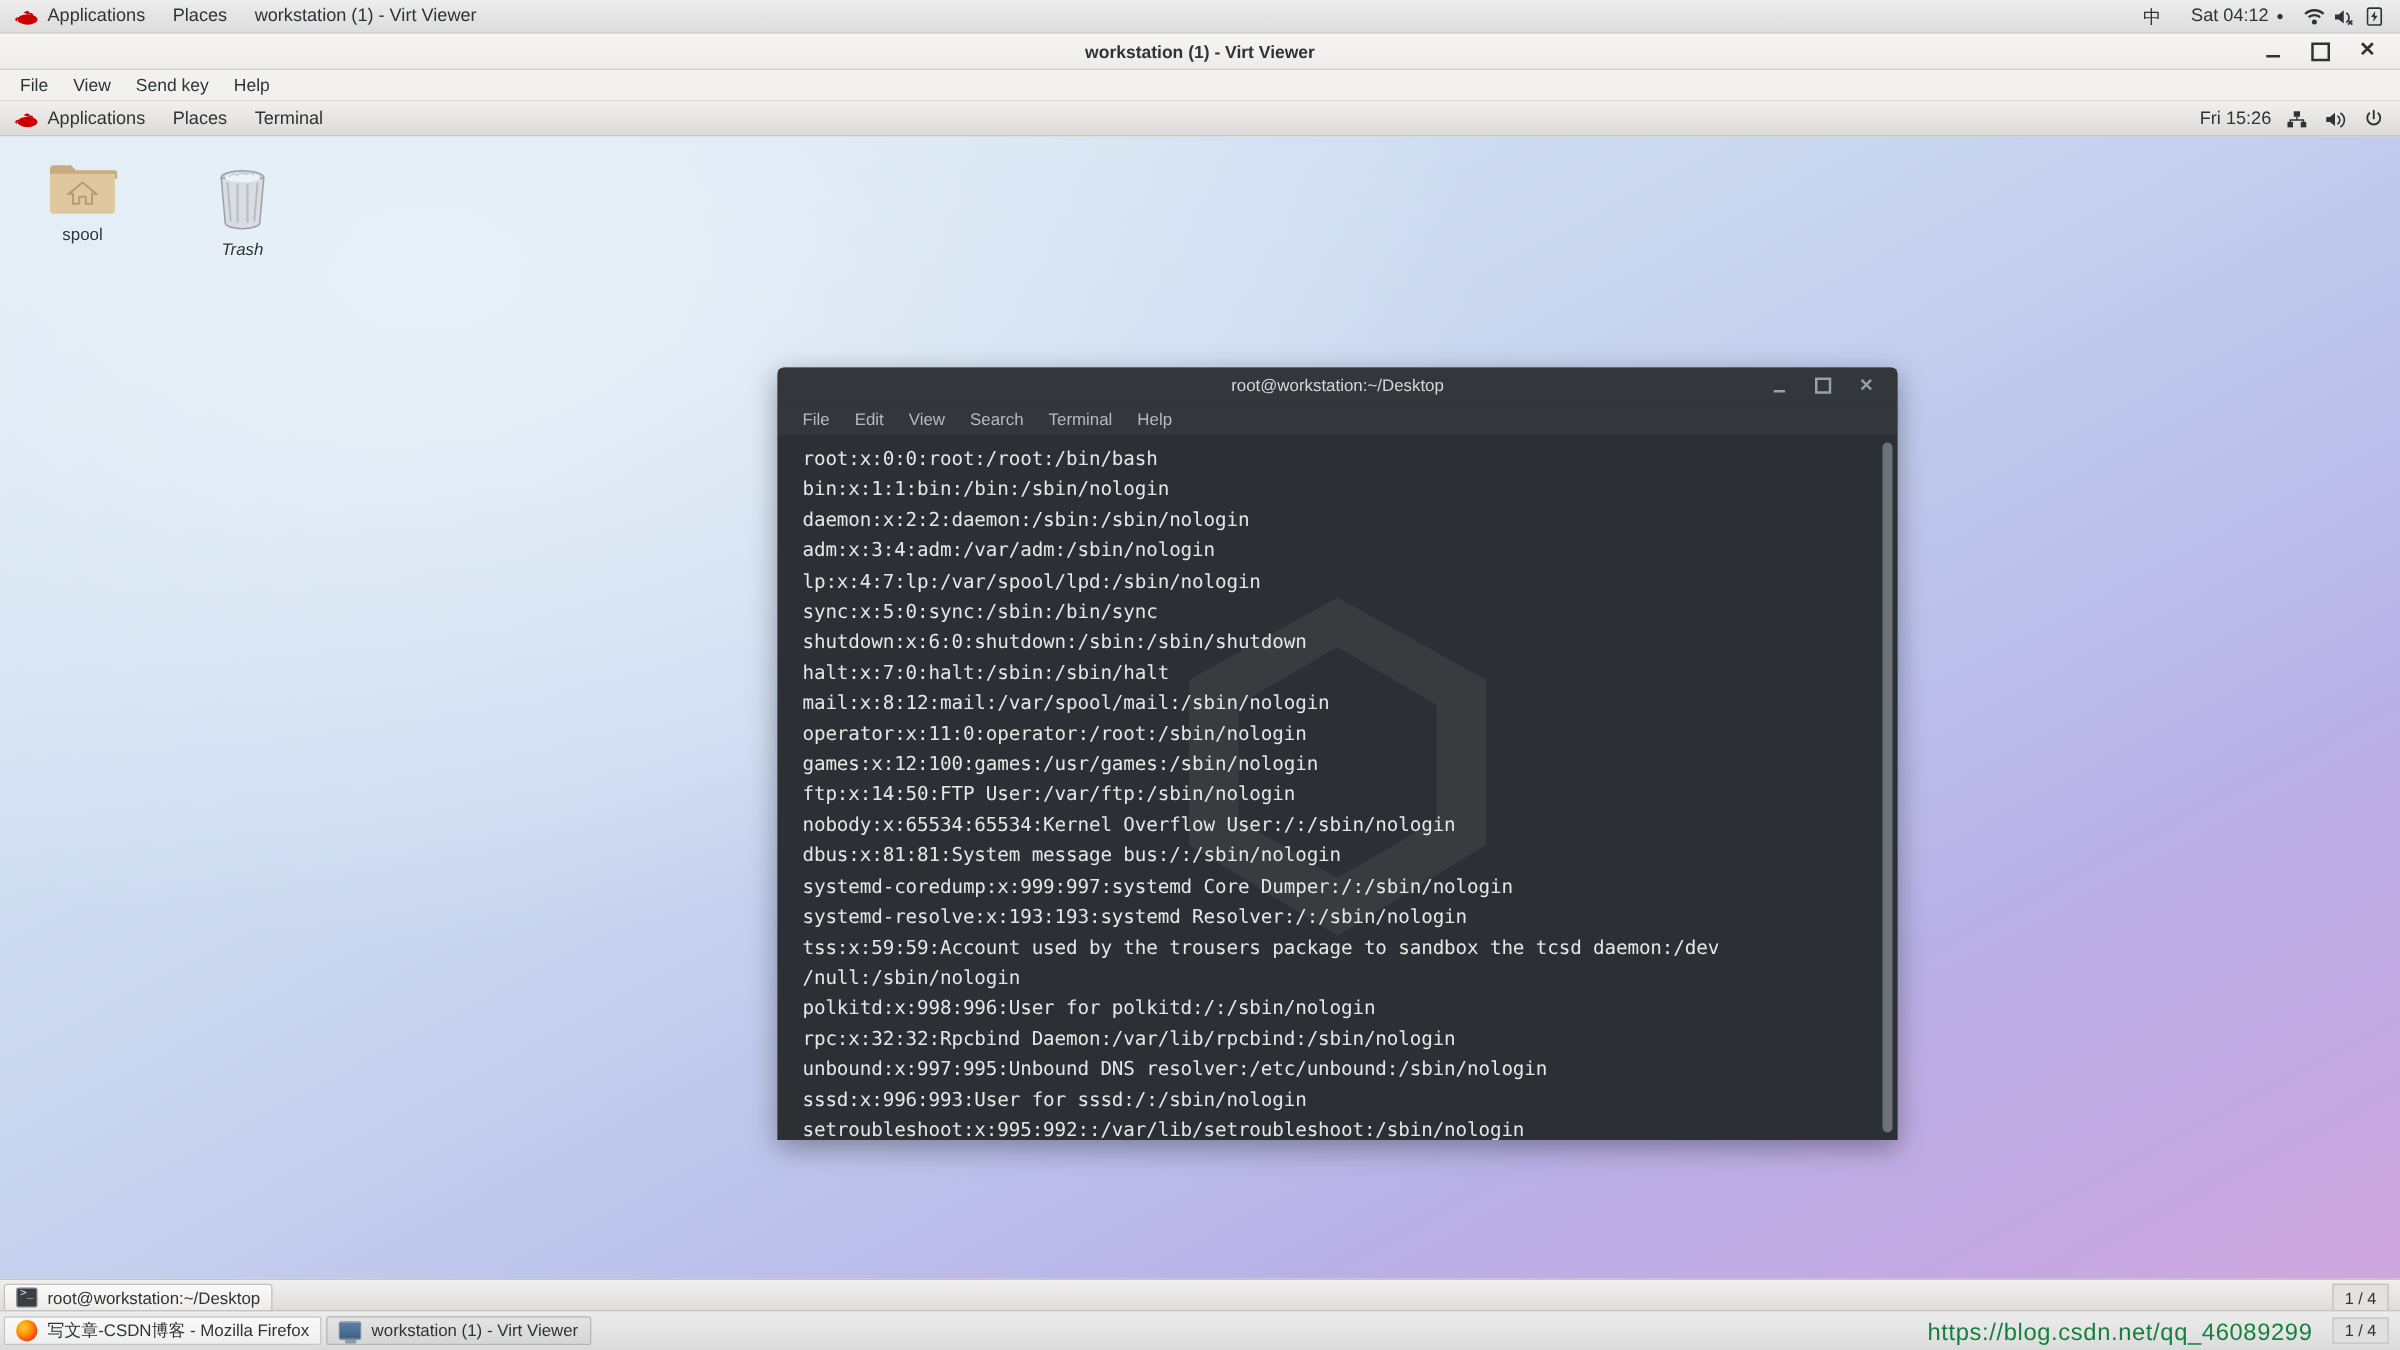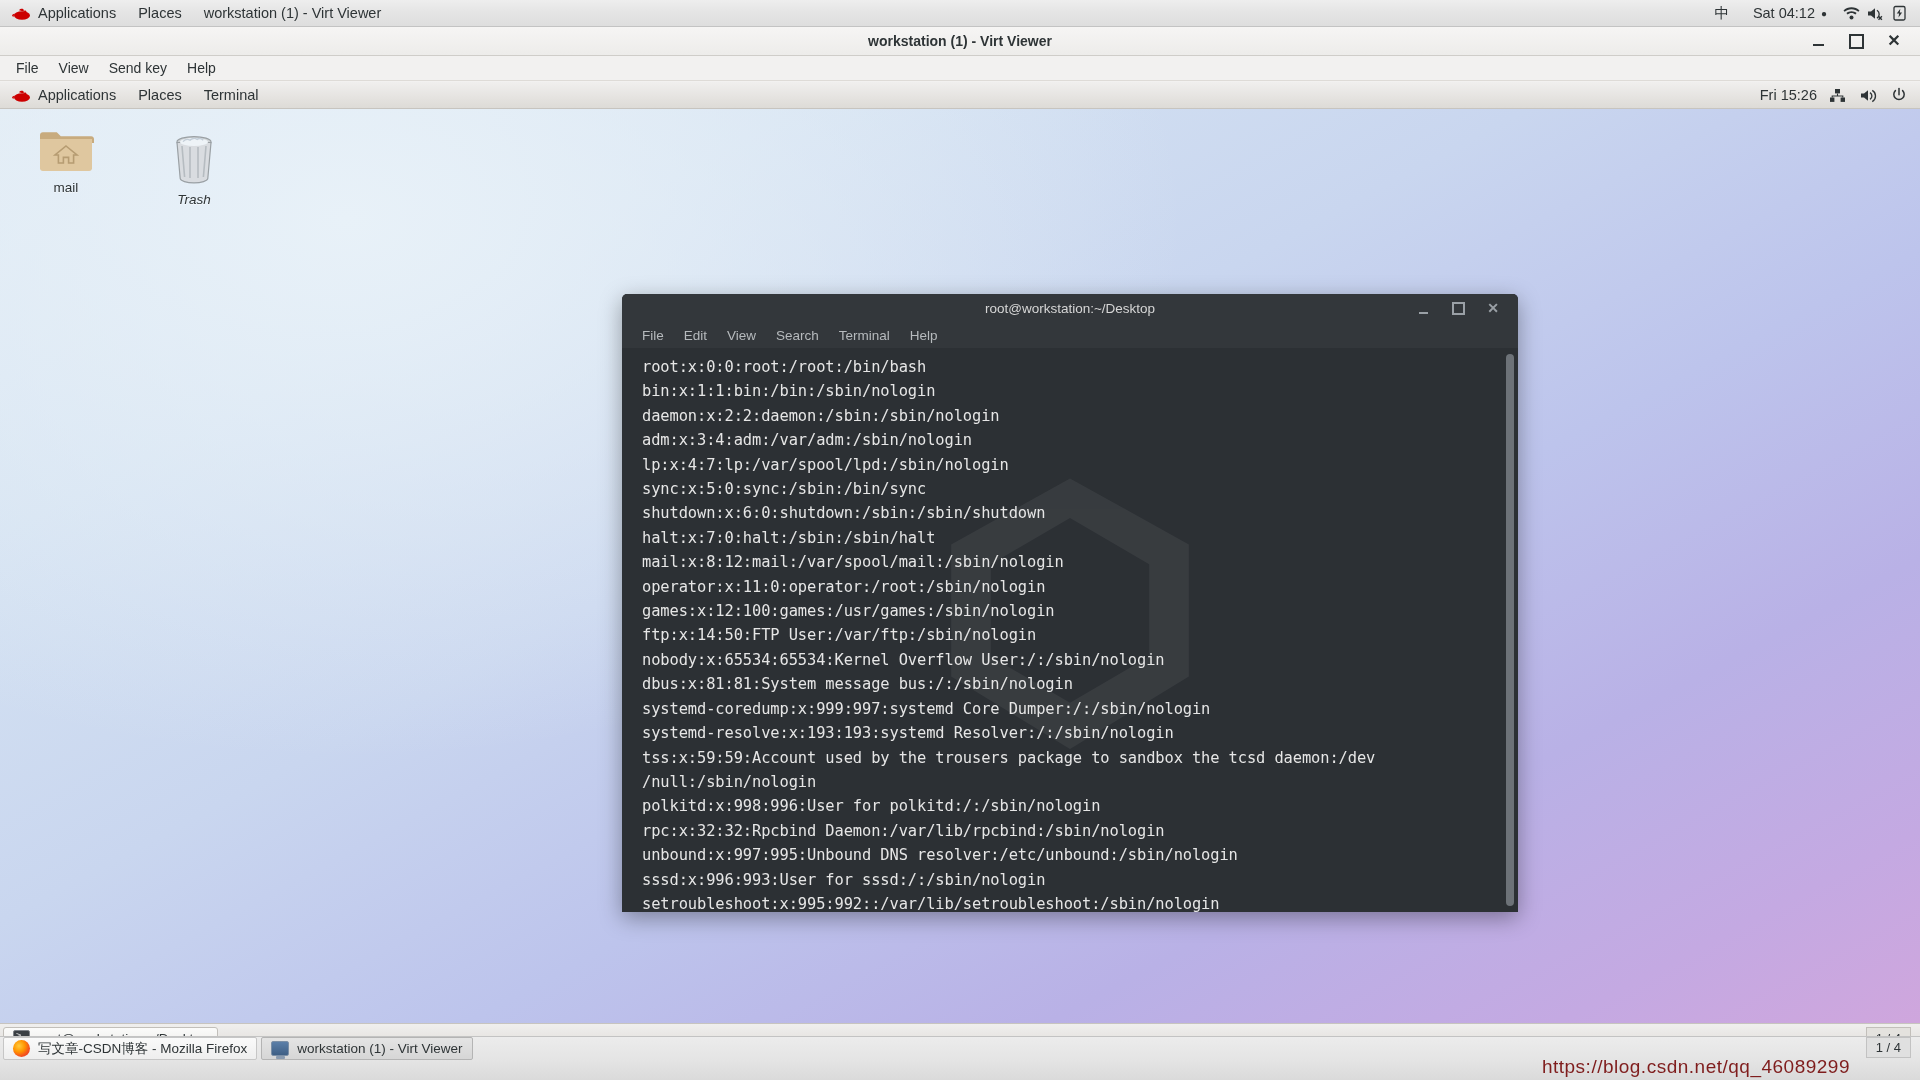--- a/index.html
+++ b/index.html
@@ -178,24 +178,24 @@
     border: 1px solid #7d8187; border-radius: 2px;
     position: relative; flex: none;
   }
   .mini-term::after {
     content: ">_"; position: absolute; left: 2px; top: -1px;
     font-family: "DejaVu Sans Mono", monospace; font-size: 9px; color: #d8d8d8;
   }
 
   
   #host-taskbar {
-    position: absolute; bottom: 0; left: 0; width: 1920px; height: 44px;
+    position: absolute; bottom: 0; left: 0; width: 1920px; height: 32px;
     background: linear-gradient(to bottom, #ececec 0%, #e4e4e4 55%, #dadada 100%);
     border-top: 1px solid #c3c3c3;
-    display: flex; padding: 0 3px; z-index: 40;
+    display: flex; align-items: center; padding: 0 3px; z-index: 40;
   }
   .host-task {
     height: 23px; display: flex; align-items: center; gap: 8px;
     padding: 0 9px; font-size: 13.5px; color: #2e3436;
     border: 1px solid #c6c6c6; border-radius: 2px;
     background: linear-gradient(to bottom, #fafafa, #eeeeee);
     max-width: 270px; white-space: nowrap; overflow: hidden;
     margin-right: 4px;
   }
   .host-task.active {
@@ -204,21 +204,21 @@
   }
   .host-ws {
     margin-left: auto; margin-right: 6px;
     height: 21px; min-width: 44px; padding: 0 9px;
     display: flex; align-items: center; justify-content: center;
     font-size: 13px; color: #2e3436;
     background: #e0e0e0; border: 1px solid #c2c2c2;
   }
   #csdn-watermark {
     position: absolute; right: 70px; bottom: 2px;
-    font-size: 19px; color: #7f1d1d; letter-spacing: .5px;
+    font-size: 19px; color: #15803d; letter-spacing: .5px;
     z-index: 41; pointer-events: none; font-family: "Liberation Sans", sans-serif;
   }
   .mini-firefox {
     width: 17px; height: 17px; flex: none; border-radius: 50%;
     background: radial-gradient(circle at 35% 35%, #ffcb3d 0%, #ff9500 38%, #f4511e 66%, #d63b1f 100%);
   }
   .mini-screen {
     width: 18px; height: 15px; flex: none; border-radius: 2px;
     background: linear-gradient(to bottom, #5b7fa8, #3f5f85);
     border: 1px solid #7b8fa6; position: relative;
@@ -344,21 +344,21 @@
     </div>
 
     <div id="guest-desktop">
 
       <div class="desk-icon" style="left:20px; top:18px;">
         <svg width="56" height="46" viewBox="0 0 56 46">
           <path d="M2 8c0-1.6 1.2-2.8 2.8-2.8h14l4 4h30.4c1.6 0 2.8 1.2 2.8 2.8v4H2z" fill="#c8ab7e"></path>
           <path d="M2 12h52v29.2c0 1.6-1.2 2.8-2.8 2.8H4.8C3.2 44 2 42.8 2 41.2z" fill="#dfc79f"></path>
           <path d="M28 19l11 9h-3.4v8h-5v-5.6h-5.2V36h-5v-8H17z" fill="none" stroke="#b69c72" stroke-width="1.6"></path>
         </svg>
-        <div class="lbl">mail</div>
+        <div class="lbl">spool</div>
       </div>
 
       <div class="desk-icon" style="left:148px; top:24px;font-style:italic;">
         <svg width="48" height="52" viewBox="0 0 48 52">
           <ellipse cx="24" cy="9" rx="17" ry="5.4" fill="#cfd3d6" stroke="#9aa0a4" stroke-width="1.2"></ellipse>
           <path d="M7 9.5l3.2 36c.2 2.4 6.5 4.4 13.8 4.4s13.6-2 13.8-4.4L41 9.5z" fill="#d9dce0" stroke="#9aa0a4" stroke-width="1.2"></path>
           <path d="M12 13l2.6 31M20 14v31M28 14v31M36 13l-2.6 31" stroke="#b6bcc1" stroke-width="1.6" fill="none"></path>
           <ellipse cx="24" cy="9" rx="14" ry="4" fill="#eef3f7"></ellipse>
           <path d="M13 8.6c2-2.2 5-2.6 7-1.4 1.6-2 5-2.4 7.2-.8 1.8-1.4 4.6-1 6 .8" fill="none" stroke="#c3ced8" stroke-width="1.4"></path>
         </svg>

